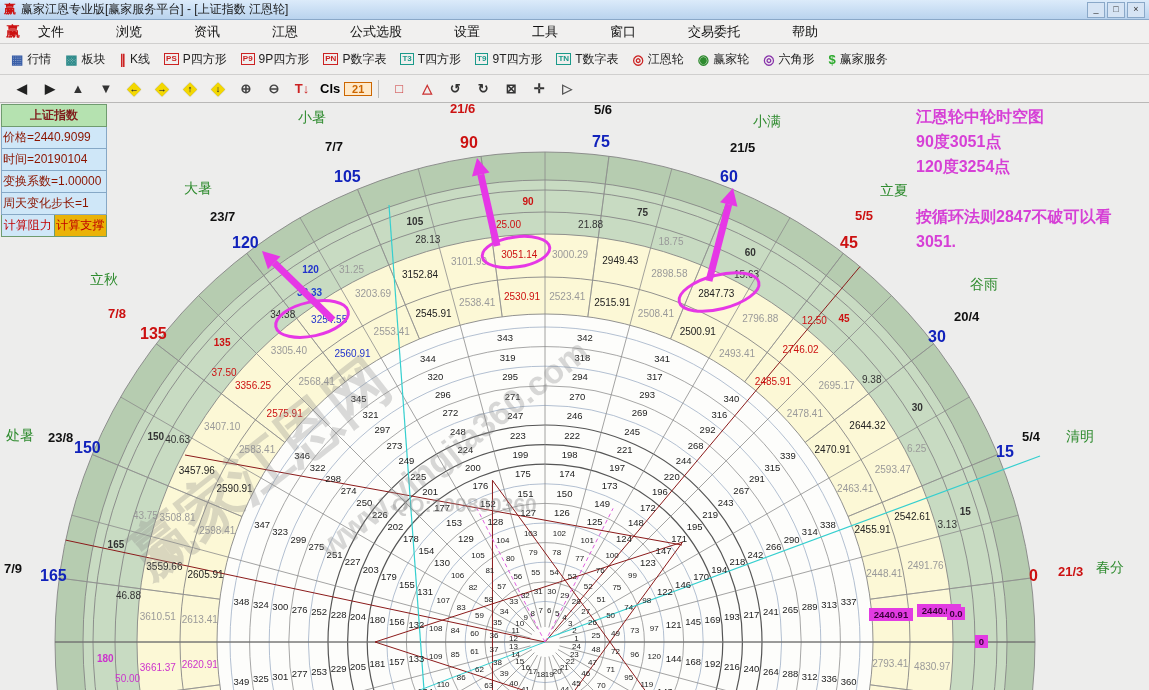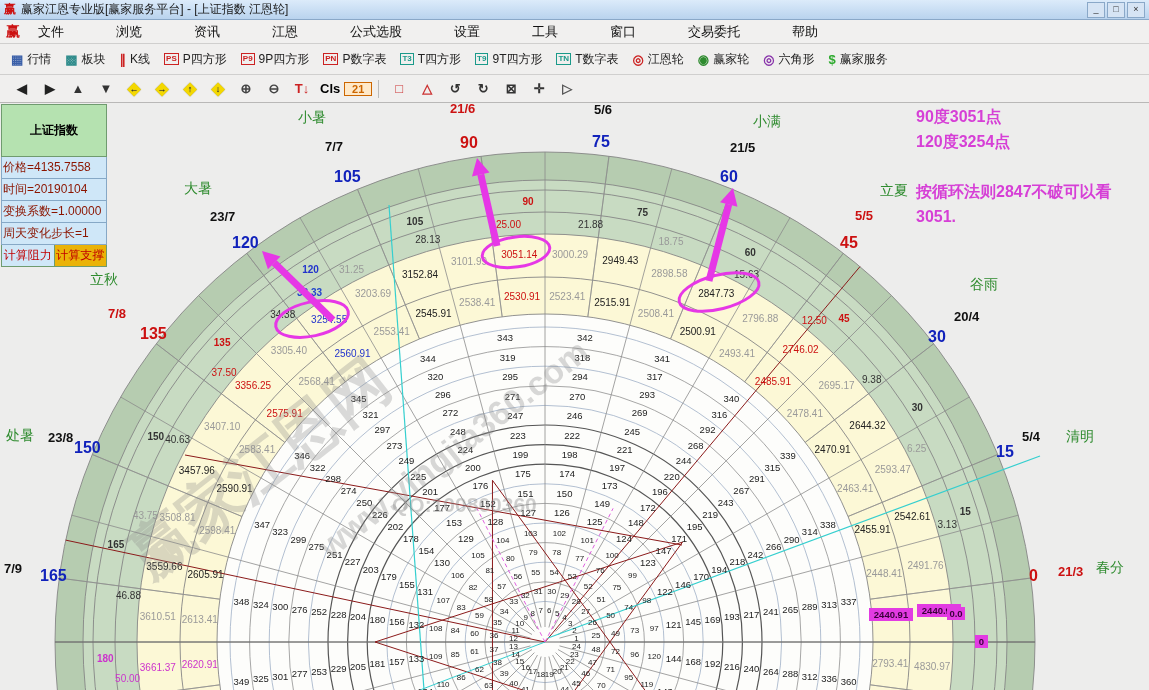--- a/index.html
+++ b/index.html
@@ -21,21 +21,21 @@
   .tb1-btn{display:flex;align-items:center;gap:4px;padding:2px 7px;cursor:default;}
   .tb1-btn .ic{font-size:13px;font-weight:bold;}
   .tb1-btn .icbox{font-size:8px;font-weight:bold;border:1px solid currentColor;padding:0 1px;line-height:10px;text-align:right;}
   #toolbar2{top:75px;height:28px;background:#f0efee;border-bottom:1px solid #b9b8b7;display:flex;align-items:center;
             padding:0 8px;font-size:13px;}
   .tb2-btn{min-width:20px;text-align:center;padding:1px 4px;cursor:default;font-weight:bold;}
   .tb2-sep{width:1px;height:18px;background:#bbb;margin:0 6px;}
   .dia{position:relative;color:#f4d800;font-size:17px;text-shadow:0 0 1px #886;}
   .dia i{position:absolute;left:50%;top:52%;transform:translate(-50%,-50%);font-style:normal;font-size:9px;color:#222;}
   #panel{position:absolute;left:1px;top:104px;width:106px;z-index:6;font-size:12px;}
-  #panel .hd{background:#b5e2b0;border:1px solid #6f9b6f;text-align:center;color:#000000;padding:17px 0;font-weight:bold;}
+  #panel .hd{background:#b5e2b0;border:1px solid #6f9b6f;text-align:center;color:#7f1d1d;padding:2px 0;font-weight:bold;}
   #panel .row{background:#cfe7f8;border:1px solid #86a8c6;border-top:none;color:#8b1500;padding:2px 1px;white-space:nowrap;overflow:hidden;}
   #panel .btns{display:flex;}
   #panel .btns div{flex:1;text-align:center;color:#c00000;border:1px solid #6f9b6f;border-top:none;padding:2px 0;cursor:default;}
   #panel .btns div:first-child{background:#cfe7f8;border-right:none;}
   #panel .btns div:last-child{background:#eab308;}
   #annotation{position:absolute;left:916px;top:104px;width:232px;z-index:4;font-size:16px;line-height:25px;
             font-weight:bold;white-space:pre-wrap;}
 </style>
 </head>
 <body>
@@ -141,32 +141,32 @@
       <span class="tb2-btn" style="color:#333">↺</span>
       <span class="tb2-btn" style="color:#333">↻</span>
       <span class="tb2-btn" style="color:#333">⊠</span>
       <span class="tb2-btn" style="color:#333">✛</span>
       <span class="tb2-btn" style="color:#555">▷</span>
     </div>
 
 <div id="panel">
   <div class="hd">上证指数</div>
   <div id="panel-rows">
-        <div class="row">价格=4135.7558</div>
+        <div class="row">价格=2440.9099</div>
         <div class="row">时间=20190104</div>
         <div class="row">变换系数=1.00000</div>
         <div class="row">周天变化步长=1</div>
       </div>
   <div class="btns">
         <div>计算阻力</div>
         <div>计算支撑</div>
       </div>
 </div>
 
-<div id="annotation" style="color: rgb(214, 63, 214);"><div>90度3051点</div><div>120度3254点</div><div>&nbsp;</div><div>按循环法则2847不破可以看</div><div>3051.</div></div>
+<div id="annotation" style="color: rgb(214, 63, 214);"><div>江恩轮中轮时空图</div><div>90度3051点</div><div>120度3254点</div><div>&nbsp;</div><div>按循环法则2847不破可以看</div><div>3051.</div></div>
 
 <svg id="wheel-svg" width="1149" height="690" viewBox="0 0 1149 690">
       <rect x="0" y="103" width="1149" height="587" fill="#ededec"></rect>
       <g font-family="&quot;Liberation Sans&quot;,sans-serif">
         <circle cx="545" cy="642" r="490" fill="#b6ccb0"></circle>
         <circle cx="545" cy="642" r="462" fill="#c8dbc2"></circle>
         <circle cx="545" cy="642" r="408" fill="#fcf8d6"></circle>
         <circle cx="545" cy="642" r="328" fill="#fdfdfb"></circle>
         <circle cx="545" cy="642" r="40.6" fill="none" stroke="#9fb0c6" stroke-width="0.8"></circle>
         <circle cx="545" cy="642" r="60.2" fill="none" stroke="#919191" stroke-width="0.8"></circle>

